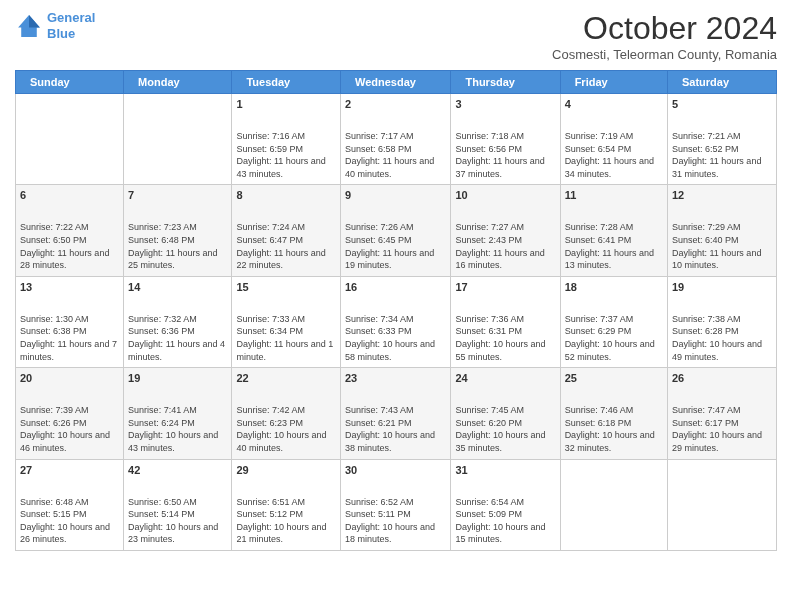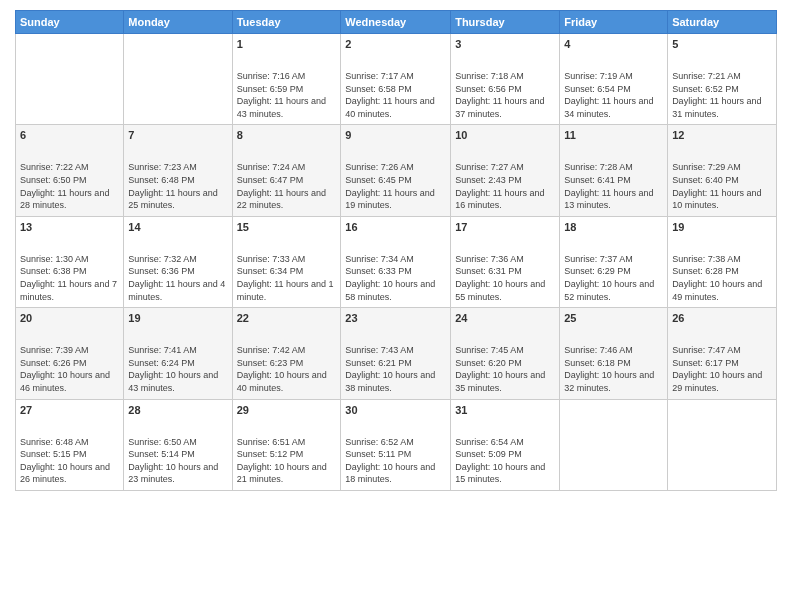--- a/index.html
+++ b/index.html
@@ -53,21 +53,21 @@
       color: #555;
     }
     .calendar {
       width: 100%;
       border-collapse: collapse;
       font-size: 10px;
     }
     .calendar thead th {
       background: #4a90d9;
       color: #fff;
-      padding: 5px 4px;
+      padding: 5px 14px;
       text-align: left;
       font-size: 11px;
       font-weight: bold;
       border: 1px solid #3a7bc8;
     }
     .calendar tbody td {
       vertical-align: top;
       border: 1px solid #ccc;
       padding: 4px 4px;
       width: 113px;
@@ -95,20 +95,36 @@
       background: #fff !important;
     }
     .calendar tbody tr:nth-child(even) td.empty-cell {
       background: #f5f5f5 !important;
     }
   </style>
 </head>
 <body>
 
 <div class="page">
+  <div class="header">
+    <div class="logo">
+      <svg class="logo-icon" viewBox="0 0 36 36">
+        <polygon points="18,4 32,20 28,20 28,32 8,32 8,20 4,20" fill="#4a90d9"></polygon>
+        <polygon points="18,4 32,20 18,20" fill="#2a6ab0"></polygon>
+      </svg>
+      <div class="logo-text">
+        <div><span>General</span></div>
+        <div><span style="color:#4a90d9">Blue</span></div>
+      </div>
+    </div>
+    <div class="title-block">
+      <div class="month-title">October 2024</div>
+      <div class="subtitle">Cosmesti, Teleorman County, Romania</div>
+    </div>
+  </div>
 
   <table class="calendar">
     <thead>
       <tr>
       <th>Sunday</th>
           <th>Monday</th>
           <th>Tuesday</th>
           <th>Wednesday</th>
           <th>Thursday</th>
           <th>Friday</th>
@@ -283,21 +299,21 @@
           </td>
         </tr>
         <tr>
           <td>
             <span class="day-num">27</span>
             <div class="day-info">Sunrise: 6:48 AM
 Sunset: 5:15 PM
 Daylight: 10 hours and 26 minutes.</div>
           </td>
           <td>
-            <span class="day-num">28</span>
+            <span class="day-num">42</span>
             <div class="day-info">Sunrise: 6:50 AM
 Sunset: 5:14 PM
 Daylight: 10 hours and 23 minutes.</div>
           </td>
           <td>
             <span class="day-num">29</span>
             <div class="day-info">Sunrise: 6:51 AM
 Sunset: 5:12 PM
 Daylight: 10 hours and 21 minutes.</div>
           </td>

